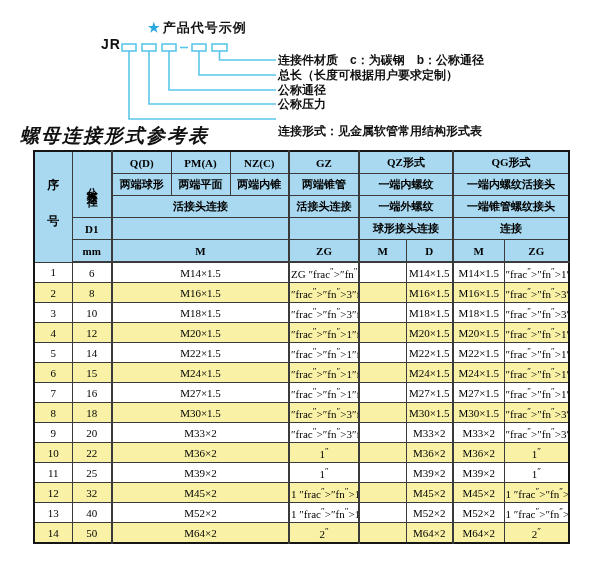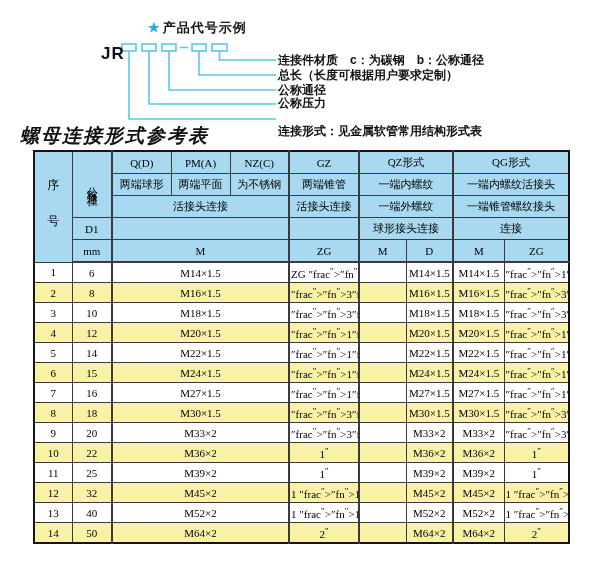--- a/index.html
+++ b/index.html
@@ -4,40 +4,40 @@
 <style>
   html,body{margin:0;padding:0;}
   body{
     width:600px;height:567px;position:relative;background:#ffffff;
     font-family:"Liberation Sans", sans-serif;color:#111;overflow:hidden;
   }
   
   .diagram-svg{position:absolute;left:0;top:0;}
   .code-title{position:absolute;left:113px;top:19px;font-size:13px;font-weight:bold;letter-spacing:1px;margin-left:35px;}
   .code-title .star{color:#29a8e0;margin-right:2px;}
-  .code-prefix{position:absolute;left:101px;top:44px;font-size:17px;font-weight:bold;letter-spacing:1px;}
+  .code-prefix{position:absolute;left:101px;top:36px;font-size:14px;font-weight:bold;letter-spacing:1px;}
   .code-label{position:absolute;left:278px;font-size:12px;font-weight:bold;line-height:14px;white-space:nowrap;}
-  .lbl-0{top:53px;} .lbl-1{top:68px;text-align:center;} .lbl-2{top:83px;} .lbl-3{top:97px;font-family:Liberation Mono, monospace;} .lbl-4{top:124px;}
+  .lbl-0{top:53px;} .lbl-1{top:68px;text-align:center;} .lbl-2{top:83px;} .lbl-3{top:97px;} .lbl-4{top:124px;}
   
   .table-title{
     position:absolute;left:20px;top:123px;font-family:"DejaVu Serif", serif;
     font-style:italic;font-weight:bold;font-size:19px;letter-spacing:2px;
   }
   
   table.ref{
     position:absolute;left:33px;top:150px;width:535px;
     border-collapse:collapse;table-layout:fixed;
     font-family:"Liberation Serif", serif;font-size:11px;color:#000;
   }
   table.ref th, table.ref td{
     border:1px solid #3a3a3a;padding:0 1px;text-align:center;vertical-align:middle;
     overflow:hidden;white-space:nowrap;
   }
   table.ref{border:2px solid #151515;}
-  table.ref thead th{background:#a8d9f0;font-weight:normal;height:21px;}
+  table.ref thead th{background:#a8d9f0;font-weight:bold;height:21px;}
   table.ref tbody td{height:19px;background:#ffffff;}
   table.ref tbody tr.stripe td{background:#f9f1a6;}
   .gb{border-left-width:2px !important;}
   .bb{border-bottom-width:2px !important;}
   .vtext{
     display:inline-block;writing-mode:vertical-rl;text-orientation:upright;
     line-height:1;
   }
   .vt-seq{letter-spacing:38px;font-size:12px;}
   .vt-dn{letter-spacing:3px;font-size:11px;}
@@ -97,21 +97,21 @@
       <th class="gb">Q(D)</th>
       <th>PM(A)</th>
       <th>NZ(C)</th>
       <th class="gb">GZ</th>
       <th class="gb" colspan="2">QZ形式</th>
       <th class="gb" colspan="2">QG形式</th>
     </tr>
     <tr>
       <th class="gb">两端球形</th>
       <th>两端平面</th>
-      <th>为不锈钢</th>
+      <th>两端内锥</th>
       <th class="gb">两端锥管</th>
       <th class="gb" colspan="2">一端内螺纹</th>
       <th class="gb" colspan="2">一端内螺纹活接头</th>
     </tr>
     <tr>
       <th class="gb" colspan="3">活接头连接</th>
       <th class="gb">活接头连接</th>
       <th class="gb" colspan="2">一端外螺纹</th>
       <th class="gb" colspan="2">一端锥管螺纹接头</th>
     </tr>

